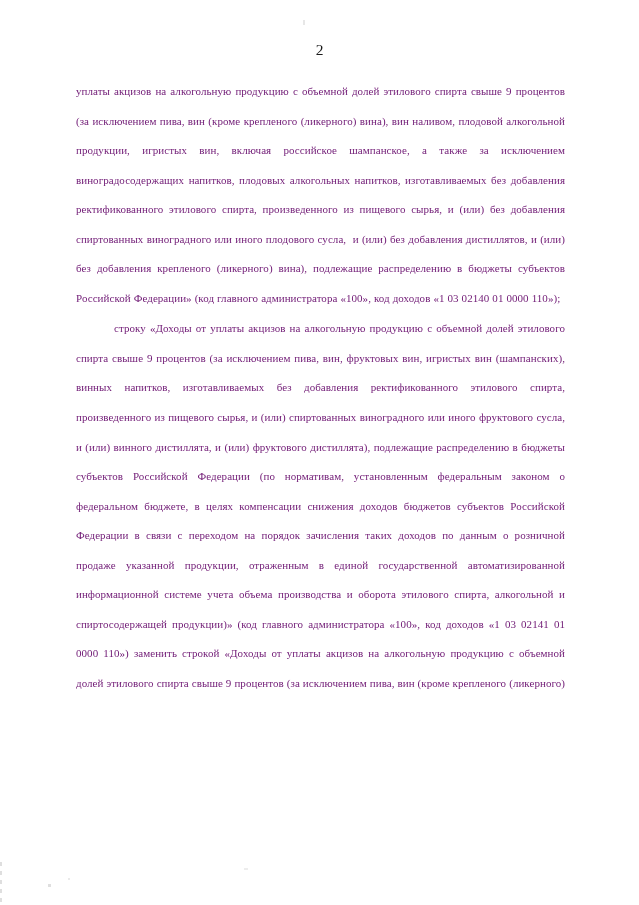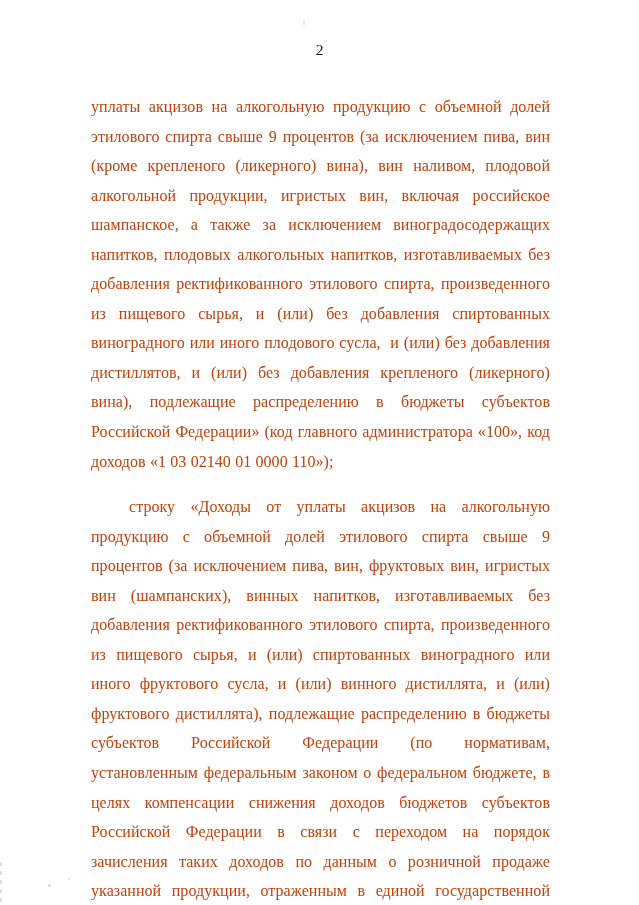--- a/index.html
+++ b/index.html
@@ -28,29 +28,29 @@
     line-height: 20px;
     color: #1b1b1b;
   }
   #body-text {
     position: absolute;
     left: 75px;
     top: 76px;
     width: 491px;
   }
   .para {
-    margin: 16px;
-    font-size: 16px;
+    margin: 1px;
+    font-size: 11px;
     line-height: 29.55px;
     text-align: justify;
     text-justify: inter-word;
     word-spacing: 0.2px;
     letter-spacing: 0.05px;
     white-space: pre-wrap;
-    color: #c2410c;
+    color: #701a75;
   }
   .para.indent {
     text-indent: 38px;
   }
   
   .speck {
     position: absolute;
     background: #b9b9b9;
     opacity: 0.5;
   }

